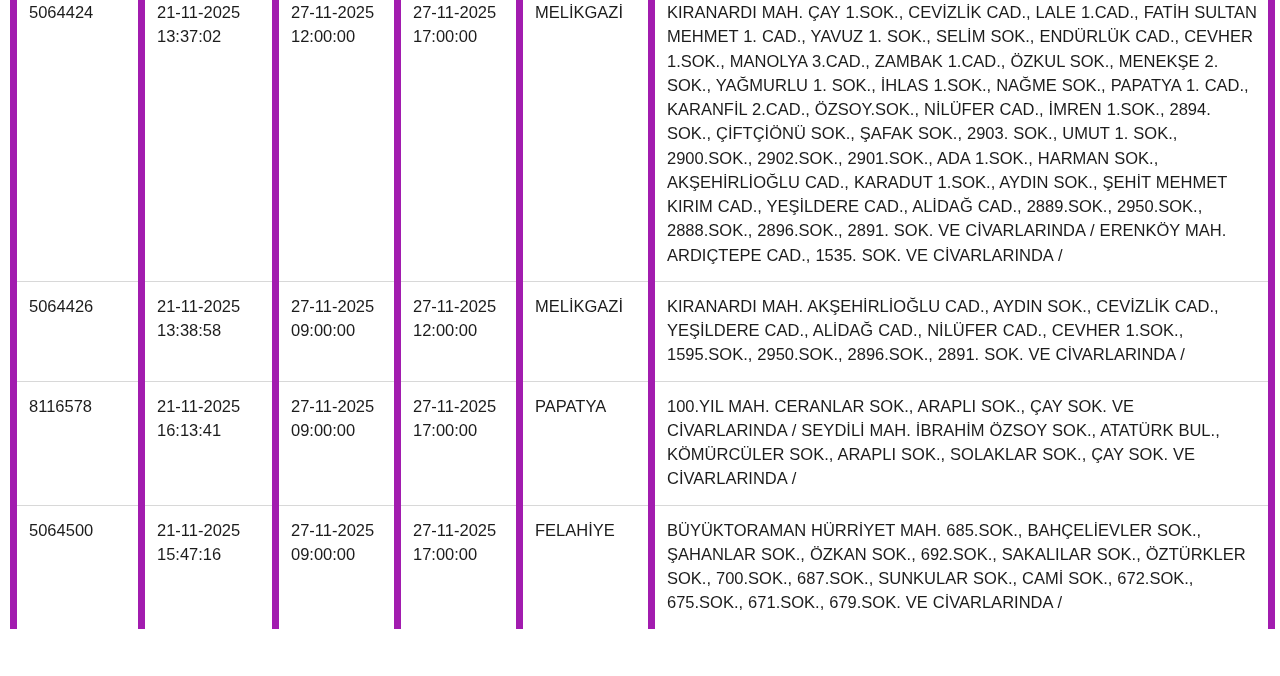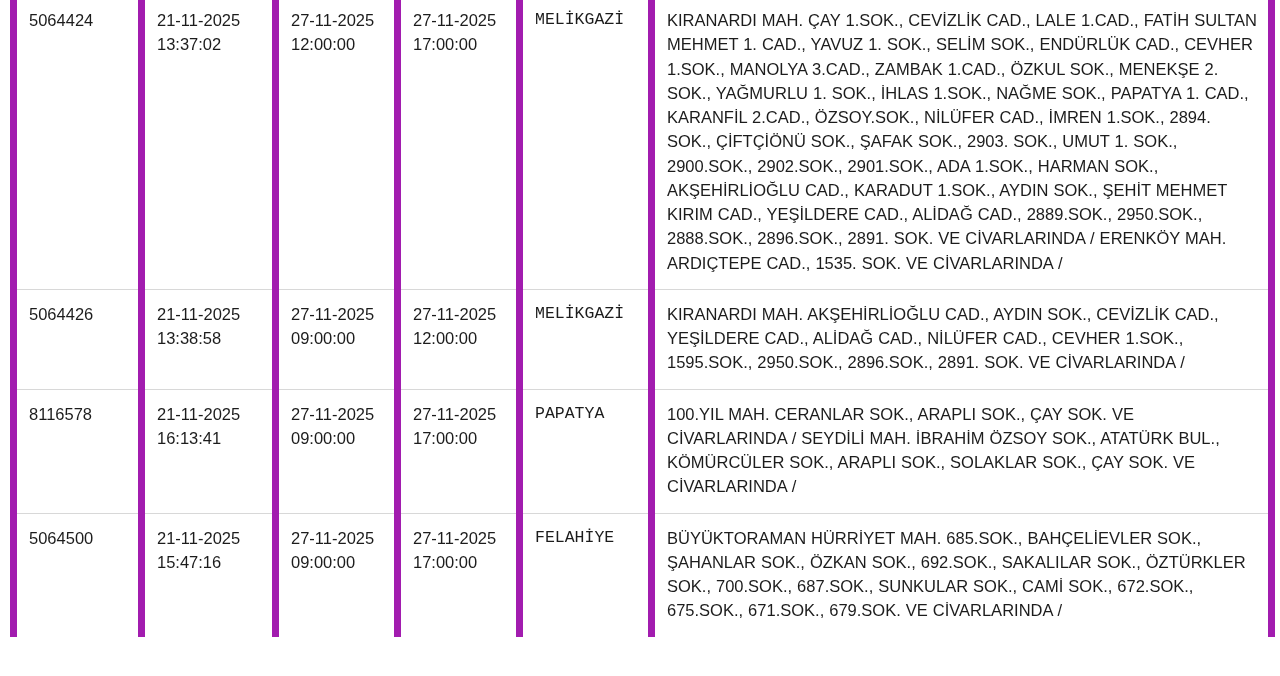--- a/index.html
+++ b/index.html
@@ -46,29 +46,28 @@
   col.c-desc    { width: 620px; }
 
   .cell-date {
     white-space: pre-line;
   }
   .cell-id {
     white-space: nowrap;
   }
   .cell-district {
     white-space: nowrap;
-    font-family: Liberation Mono, monospace;
   }
   .cell-desc {
     word-spacing: 0.4px;
   }
   
   tr.first-row > td {
     border-top: none;
-    padding-top: 8px;
+    padding-top: 0;
   }
   tr.last-row > td {
     border-bottom: none;
   }
 </style>
 </head>
 <body>
 
 <div class="table-wrap">
   <table class="outage-table">

